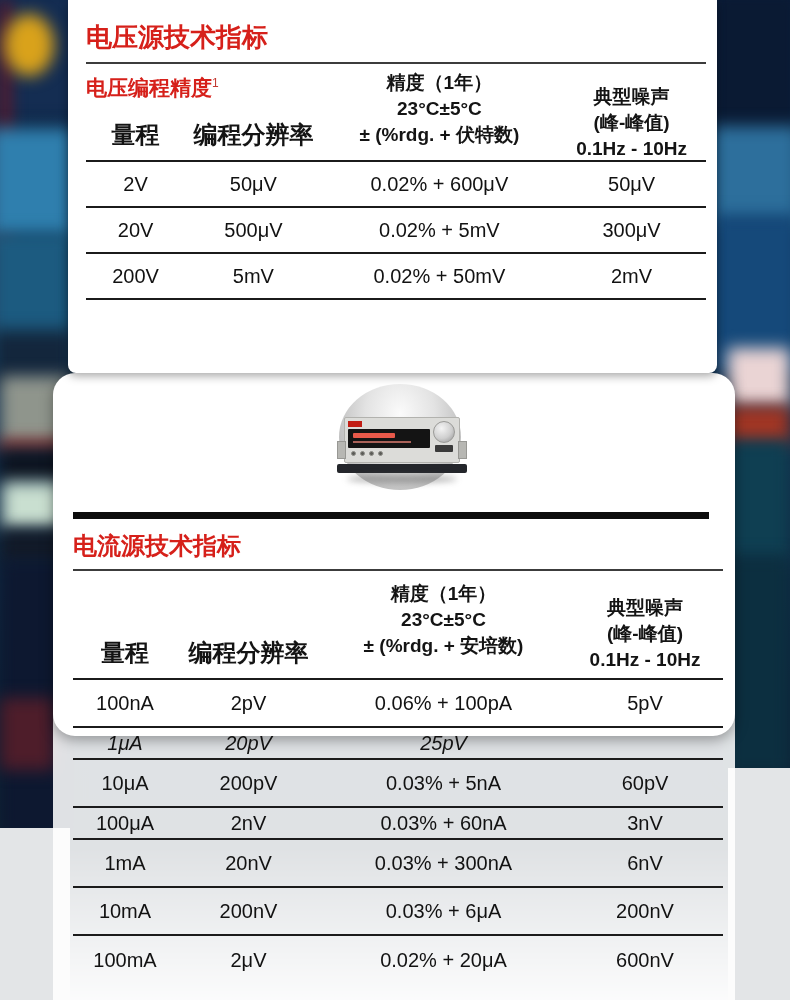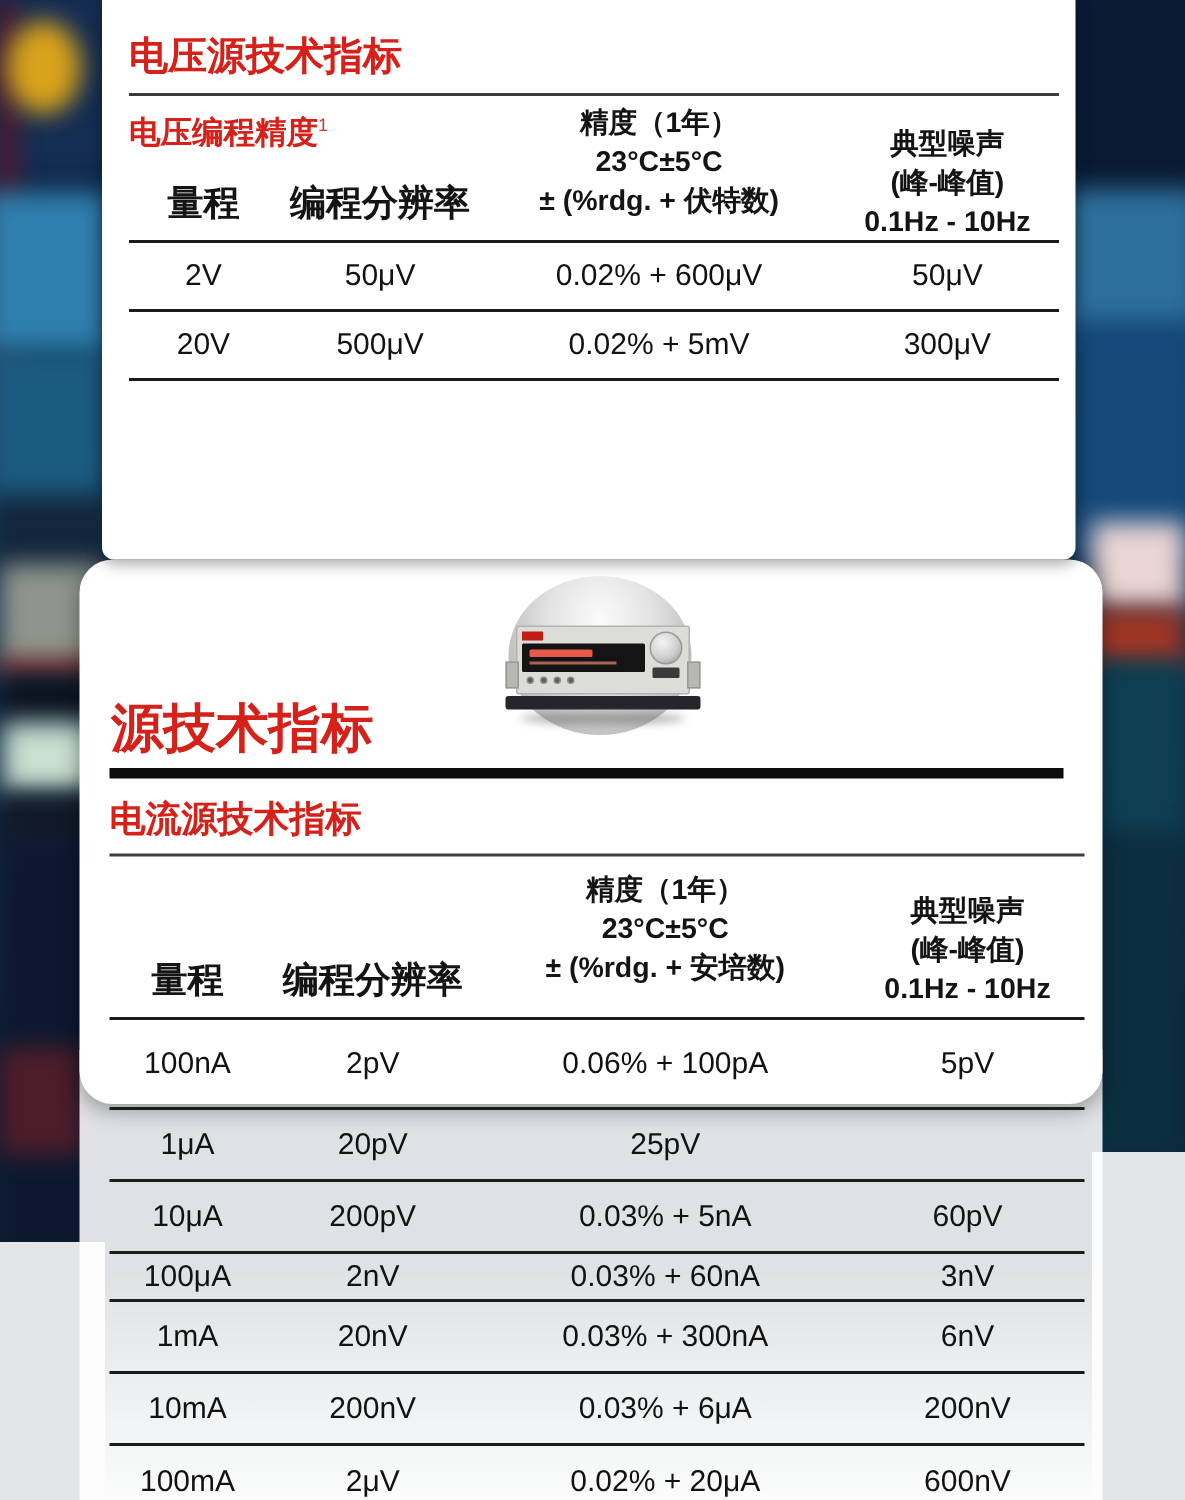--- a/index.html
+++ b/index.html
@@ -121,20 +121,26 @@
       <span>50μV</span>
       <span>0.02% + 600μV</span>
       <span>50μV</span>
     </div>
     <div class="trow" style="height:46px;">
       <span>20V</span>
       <span>500μV</span>
       <span>0.02% + 5mV</span>
       <span>300μV</span>
     </div>
+    <div class="trow" style="height:46px;">
+      <span>200V</span>
+      <span>5mV</span>
+      <span>0.02% + 50mV</span>
+      <span>2mV</span>
+    </div>
   </div>
 
   <div class="ellipse"></div>
   <div class="inst">
     <div class="inst-body">
       <div class="inst-logo"></div>
       <div class="inst-screen">
         <div class="inst-digits"></div>
         <div class="inst-subtext"></div>
       </div>
@@ -145,48 +151,47 @@
           <i></i>
           <i></i>
           <i></i>
         </div>
     </div>
     <div class="inst-tab" style="left:0;"></div>
     <div class="inst-tab" style="right:0;"></div>
     <div class="inst-base"></div>
     <div class="inst-shadow"></div>
   </div>
-  <div class="big-title red-title">源技术指标</div>
   <div class="thick-rule"></div>
 
   <div class="content" style="left:73px;top:530px;width:650px;">
     <div class="red-title" style="font-size:24px;">电流源技术指标</div>
     <hr class="title-rule">
     <div class="thead" style="height:107px;">
       <div class="acc-head" style="left:38%;width:38%;top:10px;">
         <div>精度（1年）</div>
         <div>23°C±5°C</div>
         <div>± (%rdg. + 安培数)</div>
       </div>
       <div class="noise-head" style="left:76%;width:24%;top:24px;">
         <div>典型噪声</div>
         <div>(峰-峰值)</div>
         <div>0.1Hz - 10Hz</div>
       </div>
       <div class="col-label" style="left:0;width:16%;">量程</div>
       <div class="col-label" style="left:16%;width:22%;">编程分辨率</div>
     </div>
     <hr class="hline">
-    <div class="trow" style="height:60px;">
+    <div class="trow" style="height:48px;">
       <span>100nA</span>
       <span>2pV</span>
       <span>0.06% + 100pA</span>
       <span>5pV</span>
     </div>
-    <div class="trow" style="height:48px;">
+    <div class="trow" style="height:32px;font-style:italic;">
       <span>1μA</span>
       <span>20pV</span>
       <span>25pV</span>
     </div>
     <div class="trow" style="height:48px;">
       <span>10μA</span>
       <span>200pV</span>
       <span>0.03% + 5nA</span>
       <span>60pV</span>
     </div>

